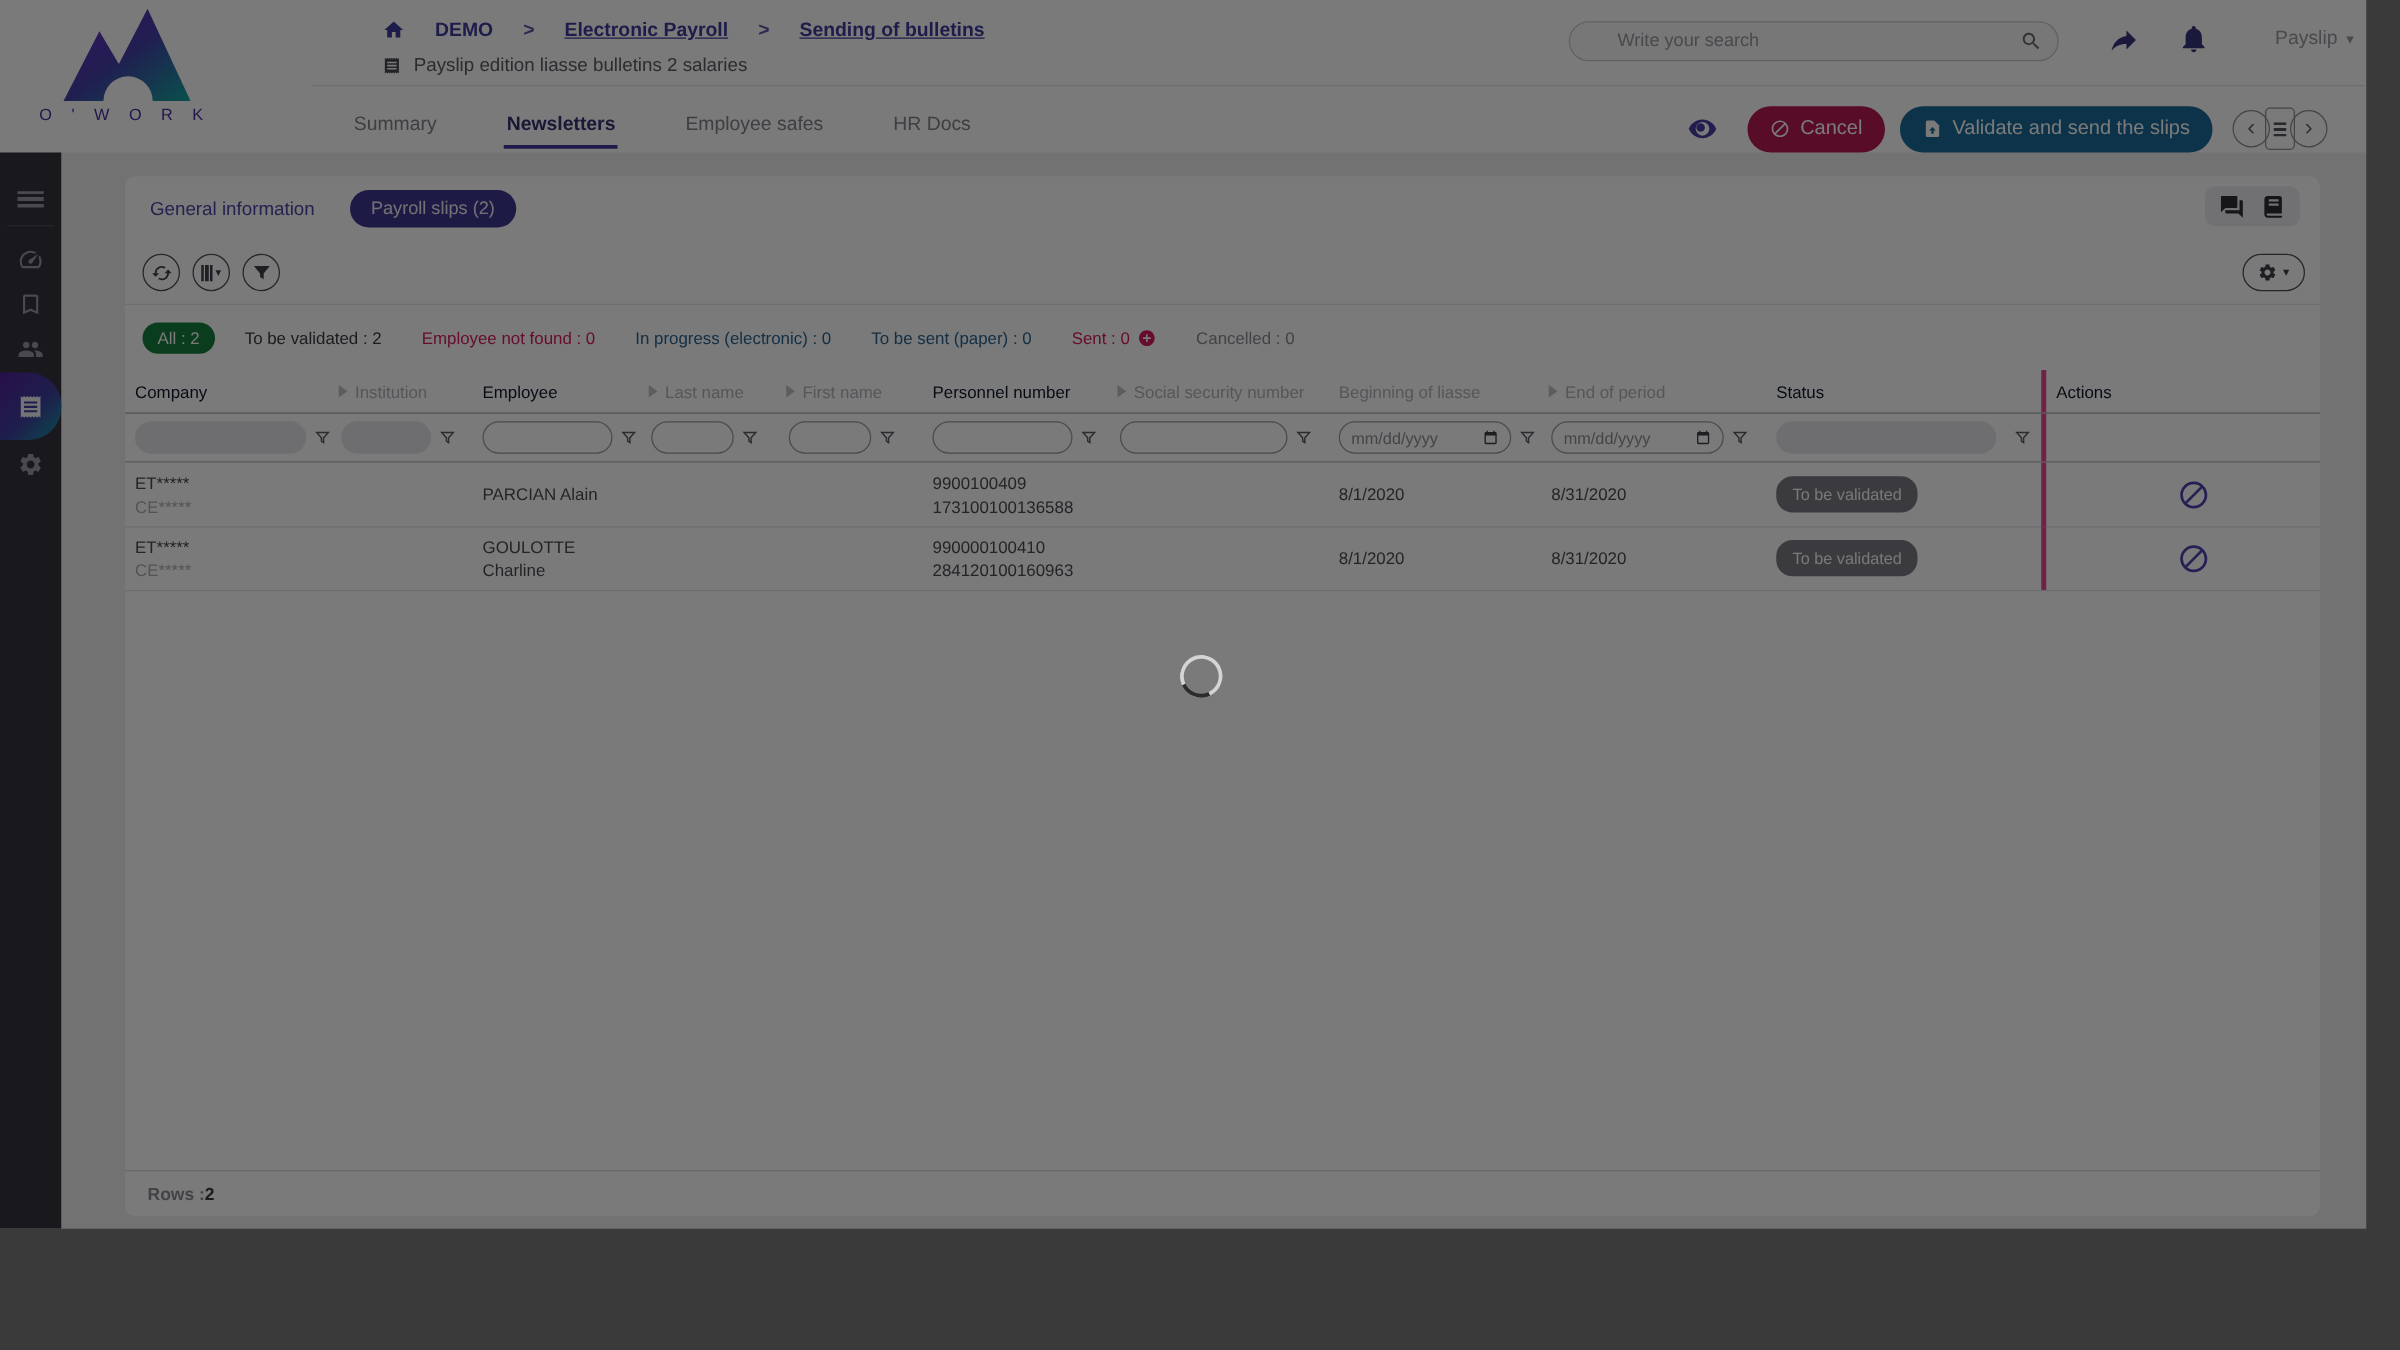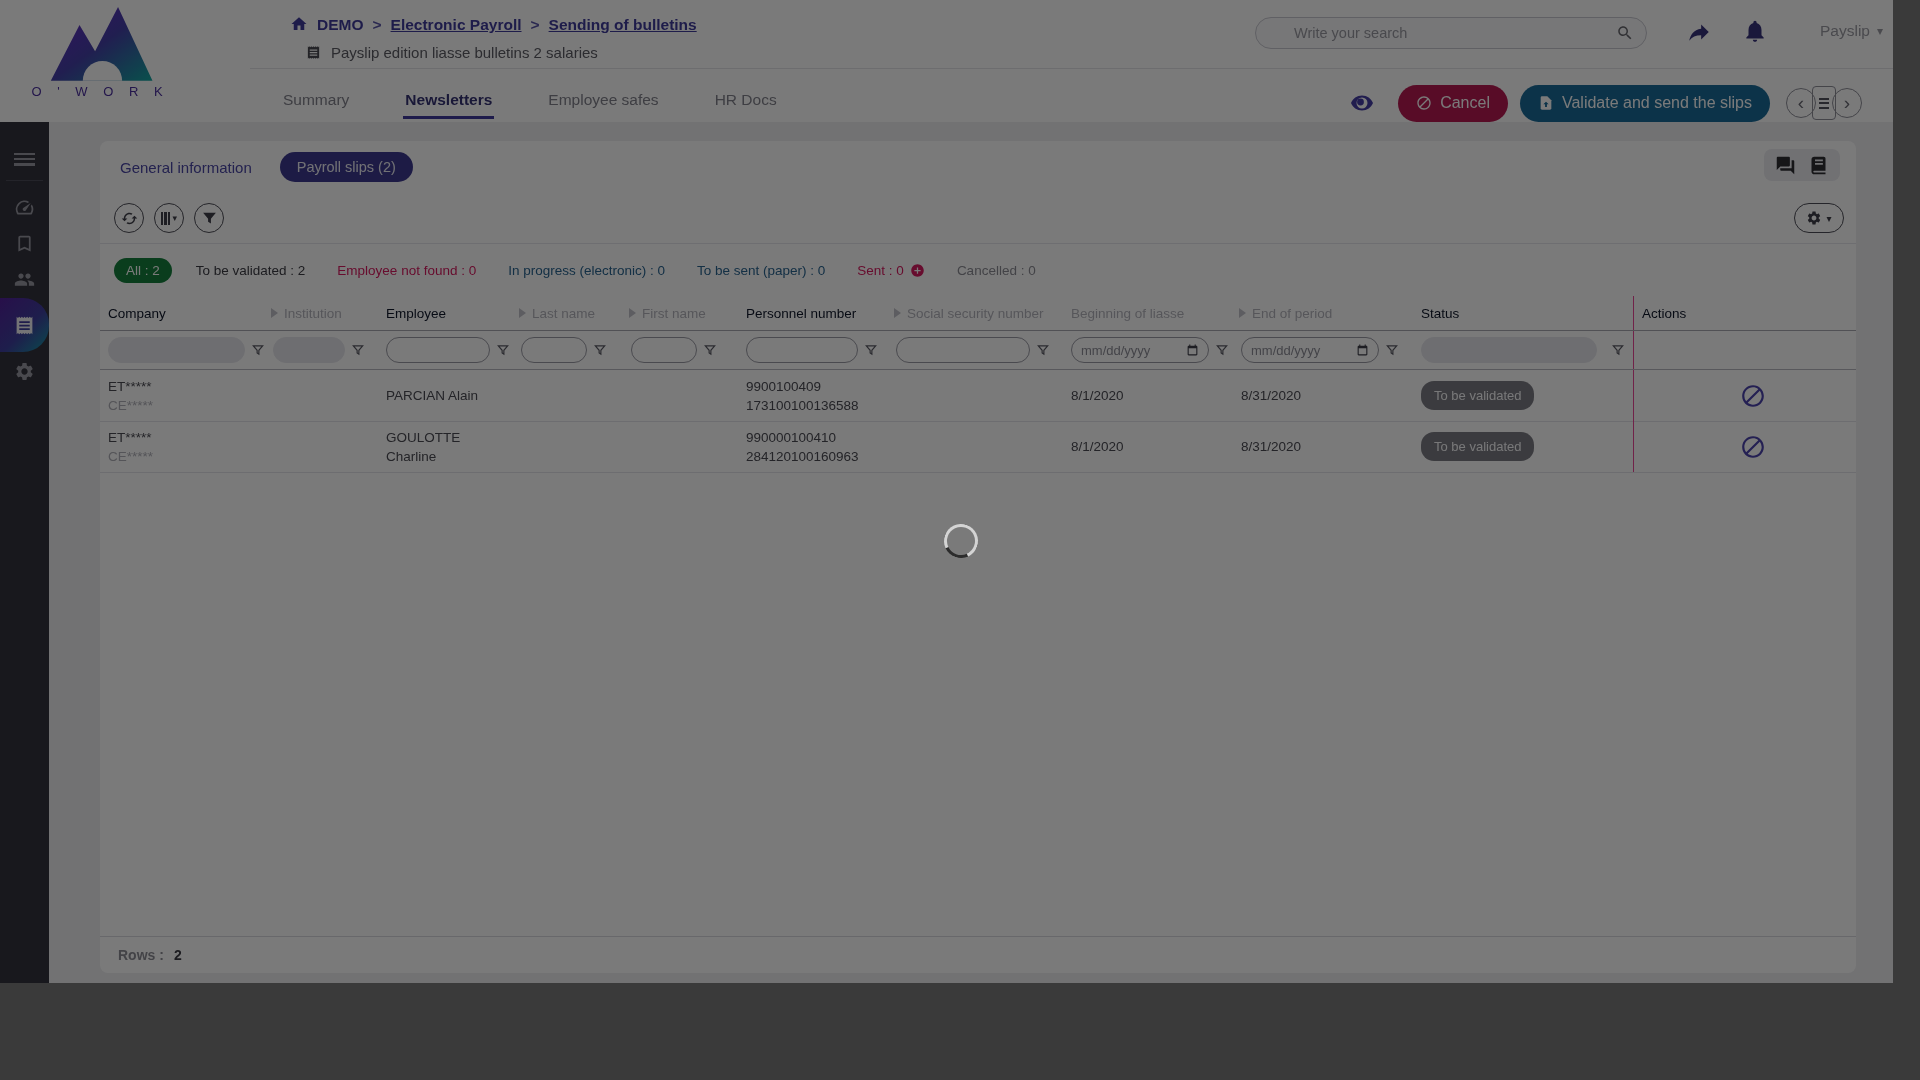--- a/index.html
+++ b/index.html
@@ -11,21 +11,21 @@
   }
   .app{position:absolute;left:0;top:0;width:1893px;height:983px;background:#eeeef1;overflow:hidden}
 
   
   .topbar{position:absolute;left:0;top:0;width:100%;height:122px;background:#ffffff}
   .hdr-divider{position:absolute;left:250px;right:0;top:68px;height:1px;background:#e3e3e8}
   .logo{position:absolute;left:14px;top:2px;width:172px;text-align:center}
   .logo svg{width:118px;height:82px;display:block;margin:0 auto}
   .logo-text{font-size:13px;font-weight:normal;letter-spacing:6px;color:#4b2f9e;white-space:nowrap}
 
-  .breadcrumb{position:absolute;left:290px;top:16px;display:flex;align-items:center;gap:9px;
+  .breadcrumb{position:absolute;left:306px;top:16px;display:flex;align-items:center;gap:24px;
     font-size:15.5px;font-weight:bold;color:#403c9c}
   .breadcrumb .crumb{cursor:pointer}
   .breadcrumb .crumb.link{text-decoration:underline}
   .breadcrumb .sep{color:#5a56a8;font-weight:bold}
   .home-ico{width:18px;height:18px;color:#403c9c;margin-top:-2px}
 
   .subtitle{position:absolute;left:306px;top:44px;display:flex;align-items:center;gap:10px;
     font-size:15px;color:#5c5c64}
   .subtitle svg{width:15px;height:15px;color:#4a4a52}
 
@@ -107,42 +107,42 @@
   .chip-m{margin-left:32px}
   .plus-ico{width:15px;height:15px;color:#d81b60;vertical-align:-3px;margin-left:6px;cursor:pointer}
 
   
   .grid{display:grid;grid-template-columns:165px 113px 135px 110px 115px 150px 175px 170px 180px 220px auto}
   .thead{position:absolute;left:0;right:0;top:155px;height:34px;border-bottom:1px solid #aaaab2;font-size:13.5px}
   .th{display:flex;align-items:center;padding-left:8px;color:#b5b5bd;position:relative}
   .th.bold{color:#0f172a;font-weight:normal}
   .th .tri{width:0;height:0;border-top:5px solid transparent;border-bottom:5px solid transparent;
     border-left:7px solid #c2c2ca;margin-right:6px;margin-left:-2px}
-  .th-actions,.fc-actions,.cell-actions{border-left:1px solid #ec4899}
+  .th-actions,.fc-actions,.cell-actions{border-left:4px solid #ec4899}
 
   .frow{position:absolute;left:0;right:0;top:190px;height:38px;border-bottom:1px solid #b9b9c1}
   .fc{display:flex;align-items:center;gap:6px;padding-left:8px;box-sizing:border-box}
   .f-input{height:26px;border-radius:13px;border:1px solid #9c9ca6;background:#fff;box-sizing:border-box;
     padding:0 10px;font-size:13px;color:#45454d;outline:none;min-width:0;font-family:"Liberation Sans",sans-serif}
   .f-input.filled{background:#e7e7ed;border-color:#e7e7ed}
   .funnel{width:14px;height:14px;color:#5a5a64;flex:none;cursor:pointer}
   .datebox{height:26px;border-radius:13px;border:1px solid #9c9ca6;box-sizing:border-box;display:flex;
     align-items:center;justify-content:space-between;padding:0 9px;font-size:13px;color:#8e8e98;cursor:pointer}
   .datebox svg{width:13px;height:13px;color:#3f3f49}
 
   .trow{position:absolute;left:0;right:0;height:51px;border-bottom:1px solid #e4e4ea;cursor:pointer}
   .trow.r0{top:229px}
   .trow.r1{top:280px}
   .cell{display:flex;flex-direction:column;justify-content:center;padding-left:8px;font-size:13.5px;color:#4c4c54;line-height:19px}
   .cell .sub{color:#b0b0b8}
   .badge{display:inline-block;background:#7c7c84;color:#fafafc;font-size:13px;border-radius:13px;padding:5px 13px}
   .ban-btn{width:26px;height:26px;color:#4b43ad;cursor:pointer;margin-left:8px}
 
   .card-footer{position:absolute;left:0;right:0;bottom:0;height:36px;border-top:1px solid #d9d9df;
-    display:flex;align-items:center;gap:10px;padding-left:18px;font-size:14px}
+    display:flex;align-items:center;padding-left:18px;font-size:14px}
   .card-footer .lbl{color:#8d8d95;font-weight:bold}
   .card-footer .val{color:#3c3c44;font-weight:bold}
 
   
   .dim{position:fixed;left:0;top:0;width:1920px;height:1080px;background:rgba(0,0,0,0.52);z-index:50}
   .spinner{position:absolute;left:944px;top:524px;width:28px;height:28px;border-radius:50%;
     border:3.5px solid #d4d4d4;border-bottom-color:#2c2c2c;transform:rotate(20deg);
     animation:spin 1.1s linear infinite}
   @keyframes spin{to{transform:rotate(380deg)}}
 </style>

